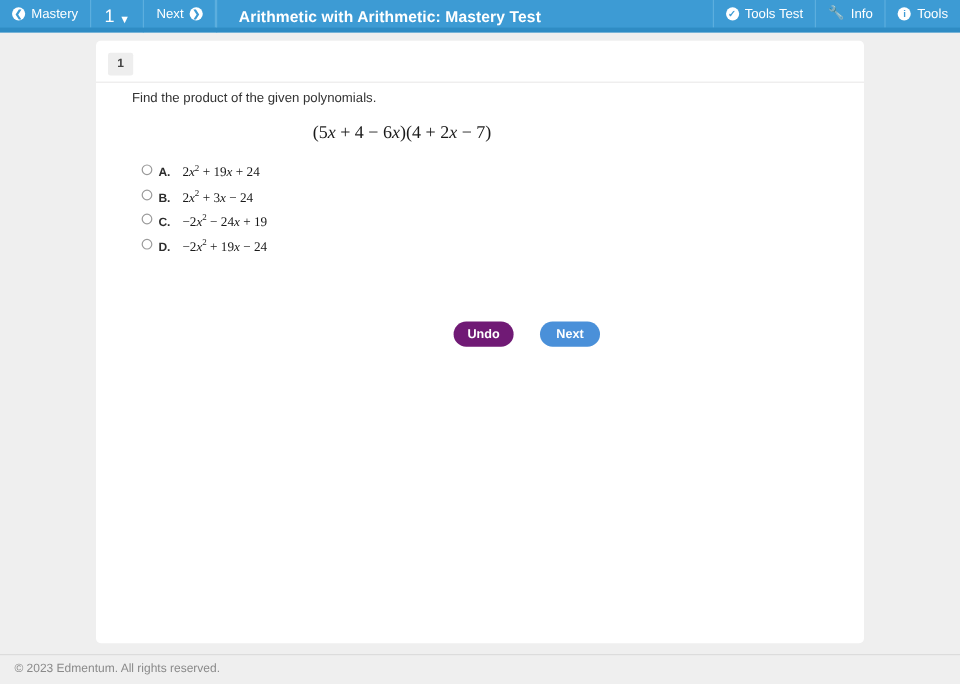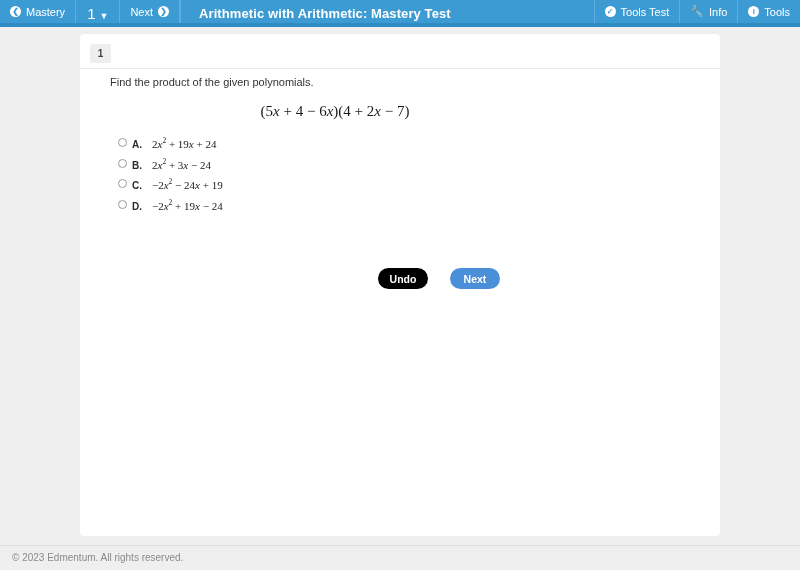--- a/index.html
+++ b/index.html
@@ -218,21 +218,21 @@
     border-radius: 11px;
     color: #ffffff;
     font-family: "Liberation Sans", sans-serif;
     font-size: 10.5px;
     font-weight: bold;
     width: 50px;
     height: 21px;
     cursor: pointer;
     padding: 0;
   }
-  #undo-button { background: #000000; }
+  #undo-button { background: #701a75; }
   #next-button { background: #4a90d9; }
 
   
   #footer-rule {
     position: absolute;
     left: 0;
     top: 545px;
     width: 800px;
     height: 1px;
     background: #dcdcdc;

